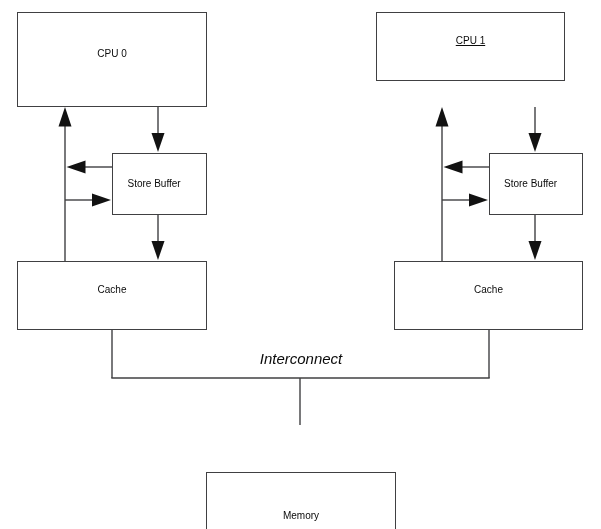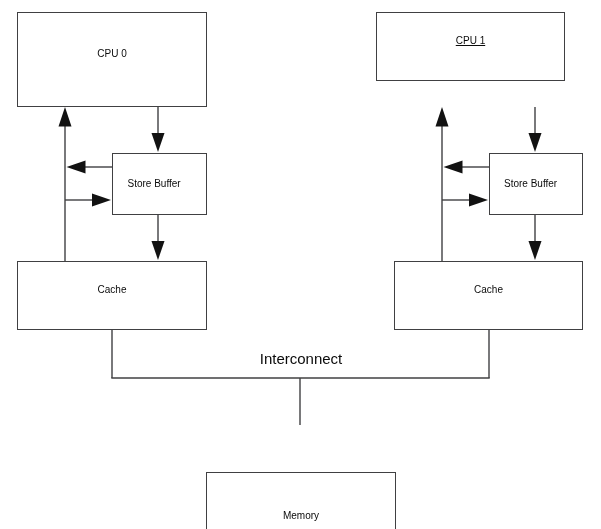--- a/index.html
+++ b/index.html
@@ -40,20 +40,21 @@
   }
   .node.pad-up { padding-bottom: 11px; }
   .node.pad-up-sm { padding-bottom: 8px; margin-top: 47px; }
   .sb-label { display: inline-block; width: 64px; text-align: left; }
   .float-label {
     position: absolute;
     font-size: 15px;
     color: var(--text-color);
     text-align: center;
     white-space: nowrap;
+    font-style: italic;
   }
 </style>
 </head>
 <body>
 
 <div class="canvas">
 
   <svg class="connectors" viewBox="0 0 601 529" aria-hidden="true">
 
     <g>

